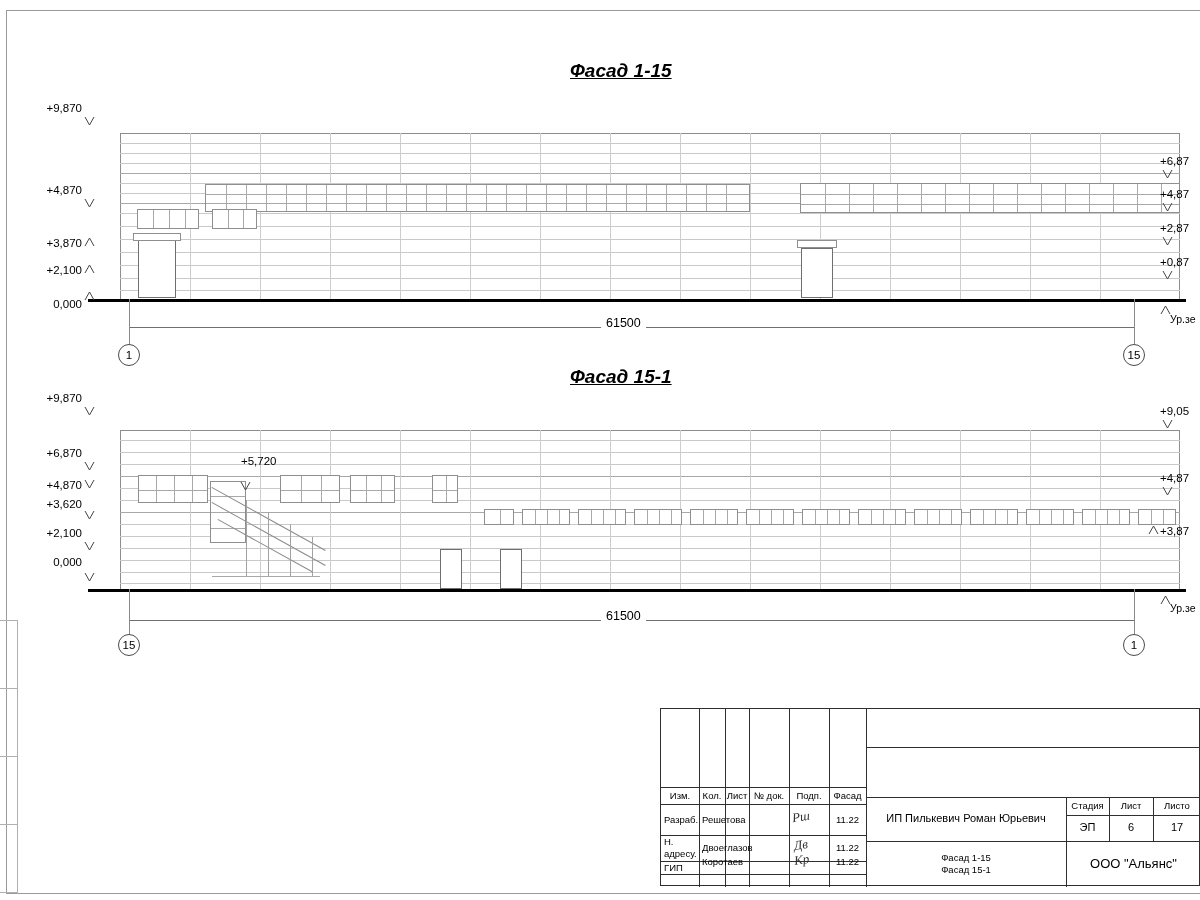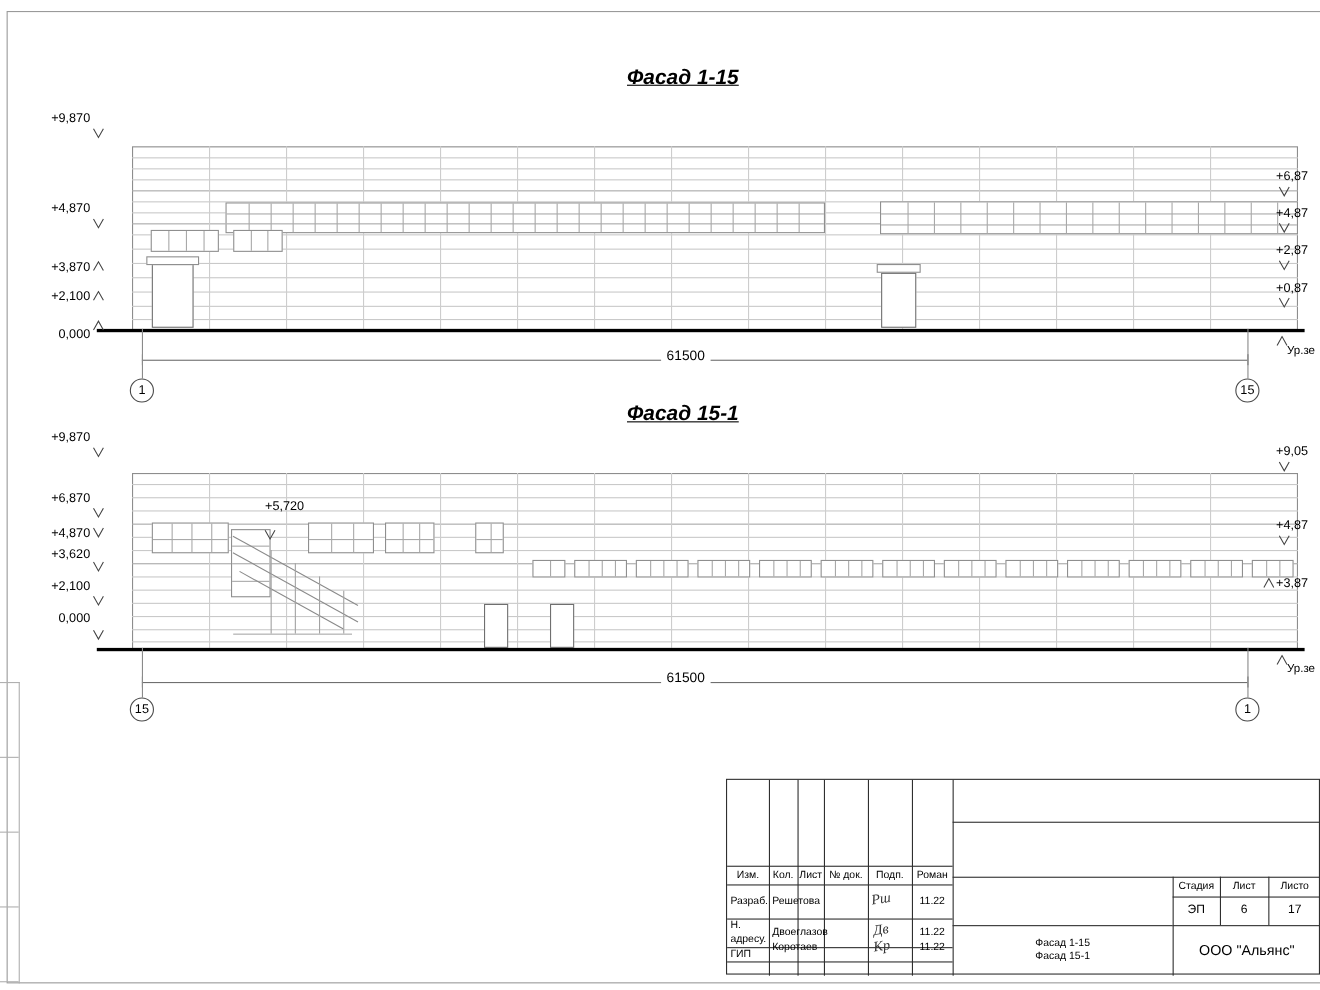--- a/index.html
+++ b/index.html
@@ -637,38 +637,39 @@
     <div class="abs vb" style="left:64px; top:0; width:0; height:178px;"></div>
     <div class="abs vb" style="left:88px; top:0; width:0; height:178px;"></div>
     <div class="abs vb" style="left:128px; top:0; width:0; height:178px;"></div>
     <div class="abs vb" style="left:168px; top:0; width:0; height:178px;"></div>
 
     <div class="ctext" style="left:0; top:78px; width:38px; height:17px;">Изм.</div>
     <div class="ctext" style="left:38px; top:78px; width:26px; height:17px;">Кол.</div>
     <div class="ctext" style="left:64px; top:78px; width:24px; height:17px;">Лист</div>
     <div class="ctext" style="left:88px; top:78px; width:40px; height:17px;">№ док.</div>
     <div class="ctext" style="left:128px; top:78px; width:40px; height:17px;">Подп.</div>
-    <div class="ctext" style="left:168px; top:78px; width:37px; height:17px;">Роман</div>
+    <div class="ctext" style="left:168px; top:78px; width:37px; height:17px;">Фасад</div>
 
     <div class="ltext" style="left:0; top:95px; width:38px; height:31px;">Разраб.</div>
     <div class="ltext" style="left:38px; top:95px; width:90px; height:31px;">Решетова</div>
     <div class="ctext" style="left:168px; top:95px; width:37px; height:31px;">11.22</div>
     <div class="sig" style="left:131px; top:100px;">Рш</div>
 
     <div class="ltext" style="left:0; top:126px; width:38px; height:26px;">Н. адресу.</div>
     <div class="ltext" style="left:38px; top:126px; width:90px; height:26px;">Двоеглазов</div>
     <div class="ctext" style="left:168px; top:126px; width:37px; height:26px;">11.22</div>
     <div class="sig" style="left:133px; top:128px;">Дв</div>
 
     <div class="ltext" style="left:0; top:152px; width:38px; height:13px;">ГИП</div>
     <div class="ltext" style="left:38px; top:141px; width:90px; height:24px;">Коротаев</div>
     <div class="ctext" style="left:168px; top:141px; width:37px; height:24px;">11.22</div>
     <div class="sig" style="left:133px; top:143px;">Кр</div>
 
     <div class="abs hb" style="left:205px; top:132px; width:200px; height:0;"></div>
+    <div class="ctext mid" style="left:205px; top:88px; width:200px; height:44px;">ИП Пилькевич Роман Юрьевич</div>
 
     <div class="ctext" style="left:205px; top:132px; width:200px; height:46px; flex-direction:column;">
       <span>Фасад 1-15</span>
       <span>Фасад 15-1</span>
     </div>
 
     <div class="abs hb" style="left:405px; top:106px; width:135px; height:0;"></div>
     <div class="abs hb" style="left:405px; top:132px; width:135px; height:0;"></div>
     <div class="abs vb" style="left:448px; top:88px; width:0; height:44px;"></div>
     <div class="abs vb" style="left:492px; top:88px; width:0; height:44px;"></div>

